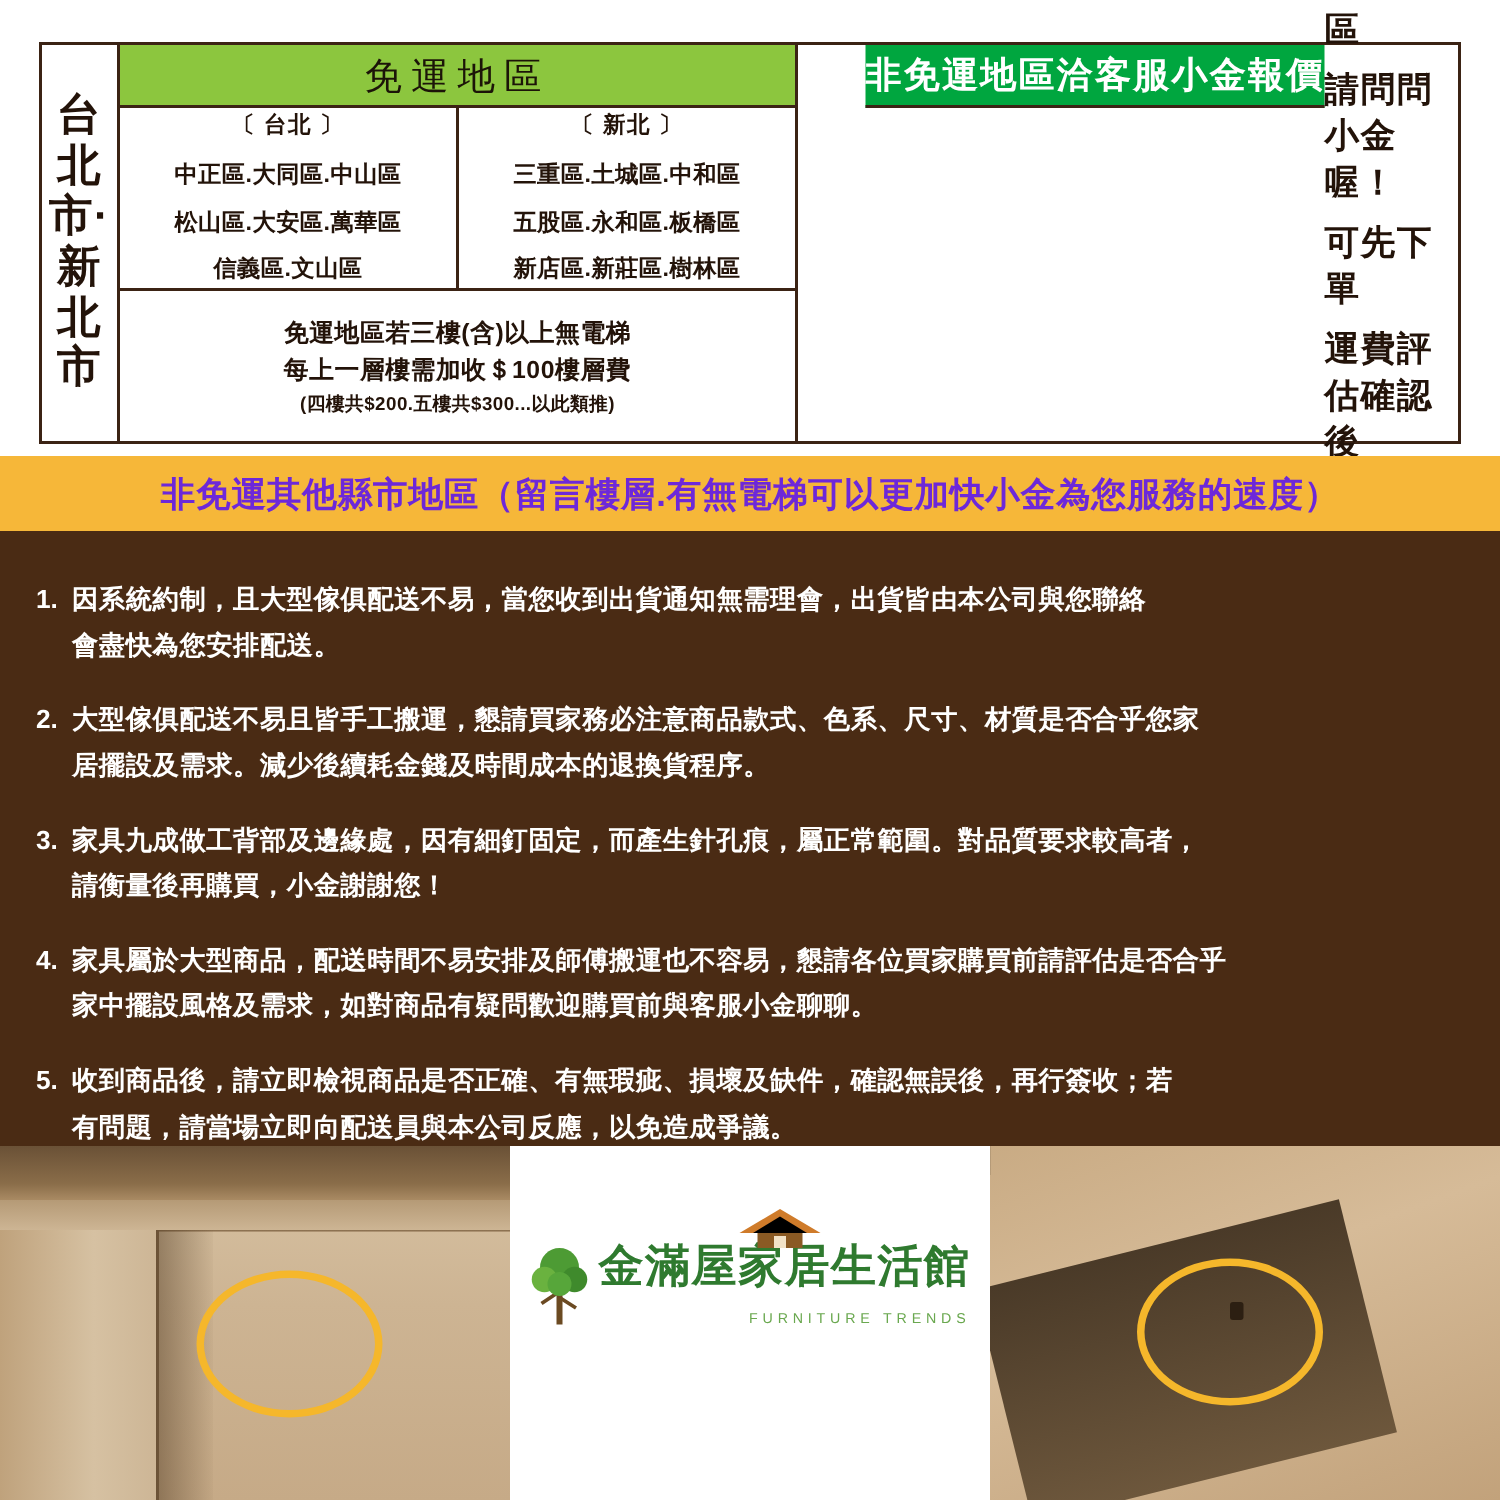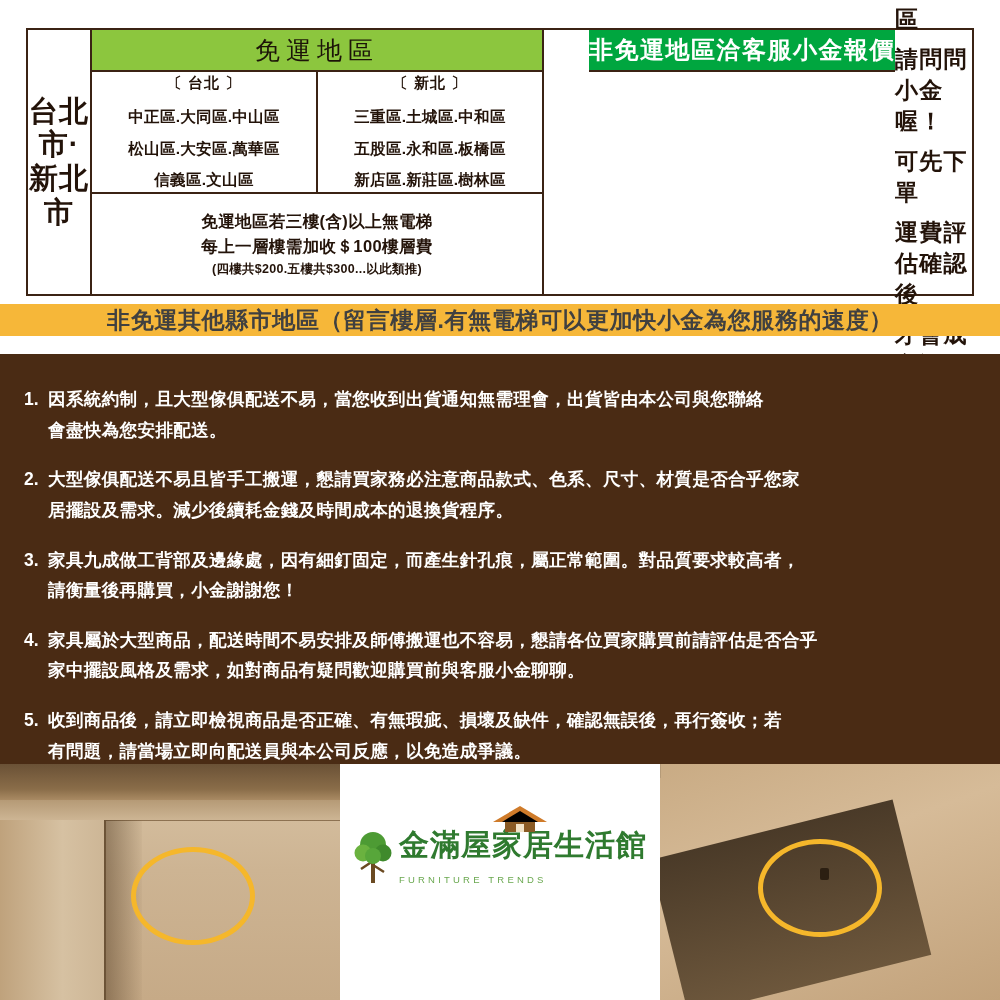--- a/index.html
+++ b/index.html
@@ -25,21 +25,21 @@
     position: absolute;
     left: 26px;
     top: 28px;
     width: 948px;
     height: 268px;
     border: 2px solid #3b2314;
     box-sizing: border-box;
     display: flex;
   }
   .ship-left-label {
-    width: 64px;
+    width: 52px;
     border-right: 2px solid #3b2314;
     box-sizing: border-box;
     display: flex;
     align-items: center;
     justify-content: center;
     background: #ffffff;
   }
   .ship-left-label .vtext {
     font-size: 29px;
     font-weight: bold;
@@ -161,29 +161,29 @@
     letter-spacing: 1.2px;
     color: #231309;
   }
 
   
   .yellow-banner {
     position: absolute;
     left: 0;
     top: 304px;
     width: 1000px;
-    height: 32px;
+    height: 50px;
     background: #f6b739;
     display: flex;
     align-items: center;
     justify-content: center;
     font-size: 23px;
     font-weight: bold;
     letter-spacing: 0.6px;
-    color: #404040;
+    color: #6d28d9;
   }
 
   
   .notes {
     position: absolute;
     left: 0;
     top: 354px;
     width: 1000px;
     height: 410px;
     background: #4a2b14;
@@ -332,21 +332,21 @@
     letter-spacing: 1px;
     color: #2f7a2f;
     line-height: 1;
     white-space: nowrap;
   }
   .logo-sub {
     margin-top: 14px;
     font-size: 9.5px;
     letter-spacing: 3.2px;
     color: #6aa84f;
-    text-align: left;
+    text-align: right;
   }
 </style>
 </head>
 <body>
 
 <div class="page">
 
   <div class="ship-block">
 
     <div class="ship-left-label">

